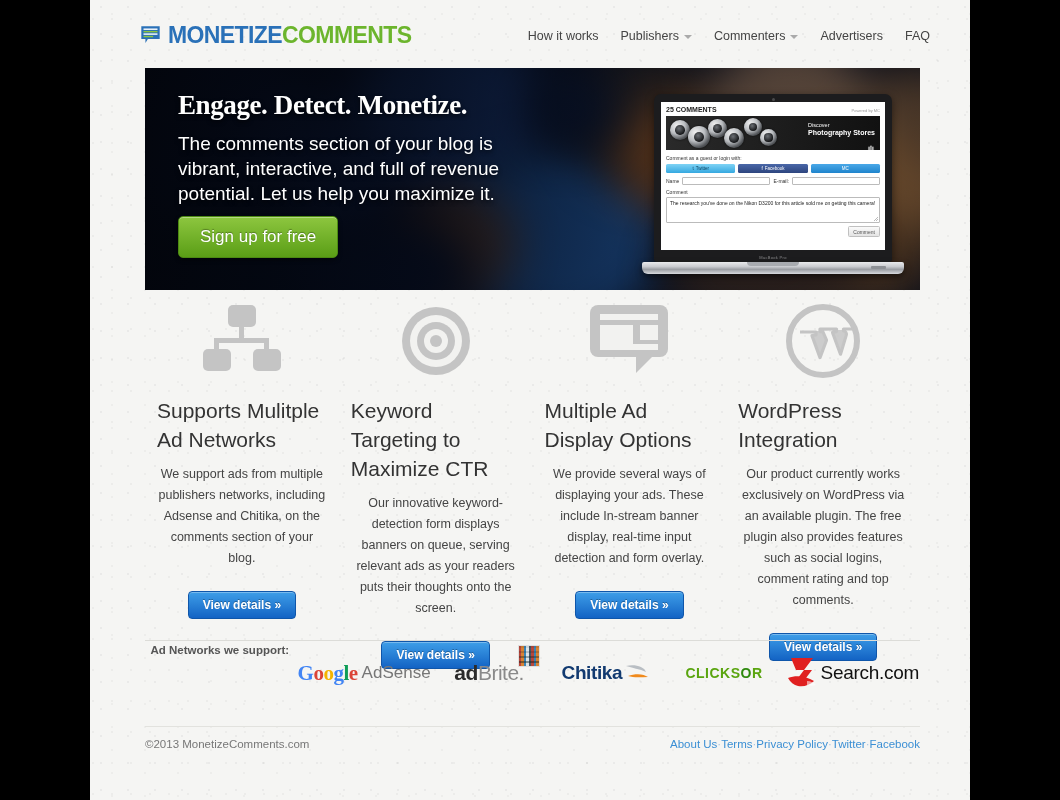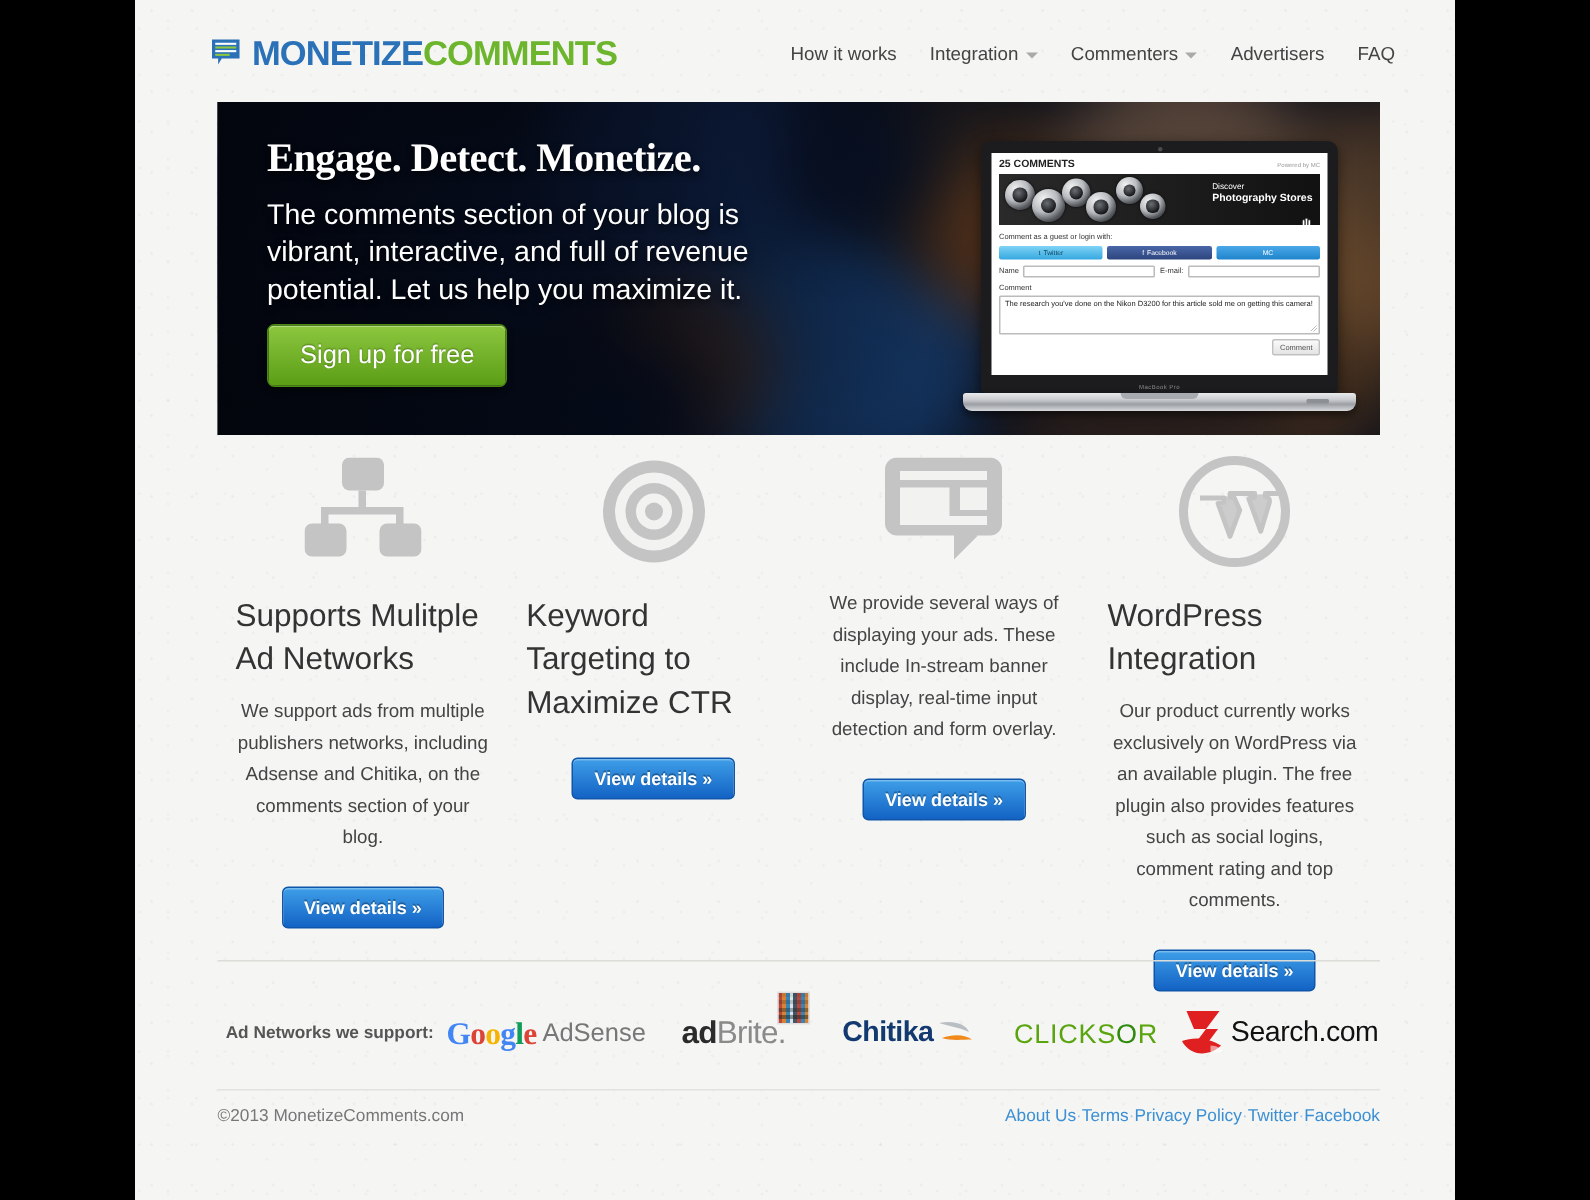--- a/index.html
+++ b/index.html
@@ -95,34 +95,34 @@
   .feat { width: 193.75px; display: flex; flex-direction: column; align-items: center; padding: 0 12px; }
   .feat-icon { height: 82px; display: flex; align-items: center; justify-content: center; }
   .feat-title { font-size: 21px; color: #333; line-height: 29px; margin-top: 14px; }
   .feat-desc { font-size: 12.5px; color: #444; text-align: center; line-height: 21px; margin-top: 10px; }
   .vd-btn { margin-top: 22px; font-size: 12px; font-weight: bold; color: #fff; text-shadow: 0 -1px 0 rgba(0,0,0,.3);
     background: linear-gradient(#3e9ee8, #1363c4); border: 1px solid #0f56aa; border-radius: 4px; padding: 6px 14px; cursor: pointer;
     box-shadow: inset 0 1px 0 rgba(255,255,255,.3); }
 
   
   #divider { position: absolute; left: 55px; top: 640px; width: 775px; height: 1px; background: #dcdcd8; }
-  #partners { position: absolute; left: 55px; top: 660px; width: 775px; height: 58px; display: flex; align-items: center; }
+  #partners { position: absolute; left: 55px; top: 644px; width: 775px; height: 58px; display: flex; }
   #pt-label { font-size: 11.5px; font-weight: bold; color: #555; width: 160px; text-align: right; padding-right: 10px; }
   .logo-slot { display: flex; align-items: center; justify-content: center; }
 
   .goog { font-family: "Liberation Serif", serif; font-size: 21px; font-weight: bold; letter-spacing: -.5px; }
   .adsense { font-size: 17px; color: #777; margin-left: 4px; }
   .adbrite { font-size: 21px; letter-spacing: -.5px; position: relative; }
   .ab-pix { position: absolute; right: -16px; top: -16px; width: 22px; height: 22px;
     background-image:
       linear-gradient(90deg,#c0392b 12.5%,#e67e22 12.5% 25%,#2980b9 25% 37.5%,#ecf0f1 37.5% 50%,#34495e 50% 62.5%,#c0392b 62.5% 75%,#2980b9 75% 87.5%,#e67e22 87.5%),
       linear-gradient(#d7dbdd 12.5%,#ecf0f1 12.5% 25%,#bdc3c7 25% 37.5%,#ecf0f1 37.5% 50%,#95a5a6 50% 62.5%,#ecf0f1 62.5% 75%,#7f8c8d 75% 87.5%,#ecf0f1 87.5%);
     background-blend-mode: multiply; background-size: 100% 100%; opacity: .9; border: 1px solid #ddd; }
   .chitika { font-size: 19px; font-weight: bold; color: #123a70; letter-spacing: -.4px; }
-  .clicksor { font-size: 18px; font-weight: normal; color: #5aa50f; letter-spacing: .5px; }
+  .clicksor { font-size: 14px; font-weight: bold; color: #5aa50f; letter-spacing: .5px; }
   .sevensearch { font-size: 19px; color: #111; letter-spacing: -.3px; }
 
   
   #foot-divider { position: absolute; left: 55px; top: 726px; width: 775px; height: 1px; background: #e2e2de; }
   #footer { position: absolute; left: 55px; top: 738px; width: 775px; display: flex; justify-content: space-between; align-items: center; }
   #copy { font-size: 11.5px; color: #777; }
   #foot-links { font-size: 11.5px; color: #9cc3ea; display: flex; gap: 0; }
   #foot-links a { color: #3b8fd4; text-decoration: none; cursor: pointer; }
   .sep { color: #aac6e0; }
 </style>
@@ -145,21 +145,21 @@
       </span>
       <span class="logo-txt">
         <span class="lt-blue">MONETIZE</span><span class="lt-green">COMMENTS</span>
       </span>
     </div>
     <div id="nav">
       <div class="nav-item">
         <span>How it works</span>
       </div>
       <div class="nav-item">
-        <span>Integration</span>
+        <span>Publishers</span>
         <span class="caret"></span>
       </div>
       <div class="nav-item">
         <span>Commenters</span>
         <span class="caret"></span>
       </div>
       <div class="nav-item">
         <span>Advertisers</span>
       </div>
       <div class="nav-item">
@@ -292,34 +292,36 @@
       <div class="feat-icon">
         <svg width="72" height="72" viewBox="0 0 72 72">
           <circle cx="36" cy="36" r="34" fill="#c4c4c4"></circle>
           <circle cx="36" cy="36" r="26" fill="#f2f2f0"></circle>
           <circle cx="36" cy="36" r="19" fill="#c4c4c4"></circle>
           <circle cx="36" cy="36" r="12" fill="#f2f2f0"></circle>
           <circle cx="36" cy="36" r="6" fill="#c4c4c4"></circle>
         </svg>
       </div>
       <div class="feat-title">Keyword Targeting to Maximize CTR</div>
+      <div class="feat-desc">Our innovative keyword-detection form displays banners on queue, serving relevant ads as your readers puts their thoughts onto the screen.</div>
       <div class="vd-btn">View details »</div>
     </div>
 
     <div class="feat">
       <div class="feat-icon">
         <svg width="78" height="72" viewBox="0 0 78 72">
           <rect x="0" y="0" width="78" height="52" rx="8" fill="#c4c4c4"></rect>
           <path d="M46 50 L46 68 L62 52 Z" fill="#c4c4c4"></path>
           <rect x="10" y="9" width="58" height="6" fill="#f2f2f0"></rect>
           <rect x="10" y="20" width="33" height="25" fill="#f2f2f0"></rect>
           <rect x="50" y="20" width="18" height="15" fill="#f2f2f0"></rect>
           <rect x="10" y="39" width="58" height="6" fill="#f2f2f0"></rect>
         </svg>
       </div>
+      <div class="feat-title">Multiple Ad Display Options</div>
       <div class="feat-desc">We provide several ways of displaying your ads. These include In-stream banner display, real-time input detection and form overlay.</div>
       <div class="vd-btn">View details »</div>
     </div>
 
     <div class="feat">
       <div class="feat-icon">
         <svg width="74" height="74" viewBox="0 0 74 74">
           <circle cx="37" cy="37" r="34" fill="none" stroke="#c4c4c4" stroke-width="6"></circle>
           <path d="M14 28 h16 v3 l-4 .6 8 22 6.5-17.5 -3.6-8.2 L34 27.6 V25 h16.5 v2.6 l-4 .8 8 21.8 5.6-18.6c.8-3-.4-4.2-2.6-4.6V25h10.2" fill="none" stroke="#c4c4c4" stroke-width="3.2" stroke-linejoin="round"></path>
           <path d="M14 28 h16 v3 l-4 .6 8 22 6.5-17.5 -3.6-8.2 L34 27.6 V25 h16.5 v2.6 l-4 .8 8 21.8 5.6-18.6c.8-3-.4-4.2-2.6-4.6V25h8" fill="#c4c4c4" opacity=".85"></path>

